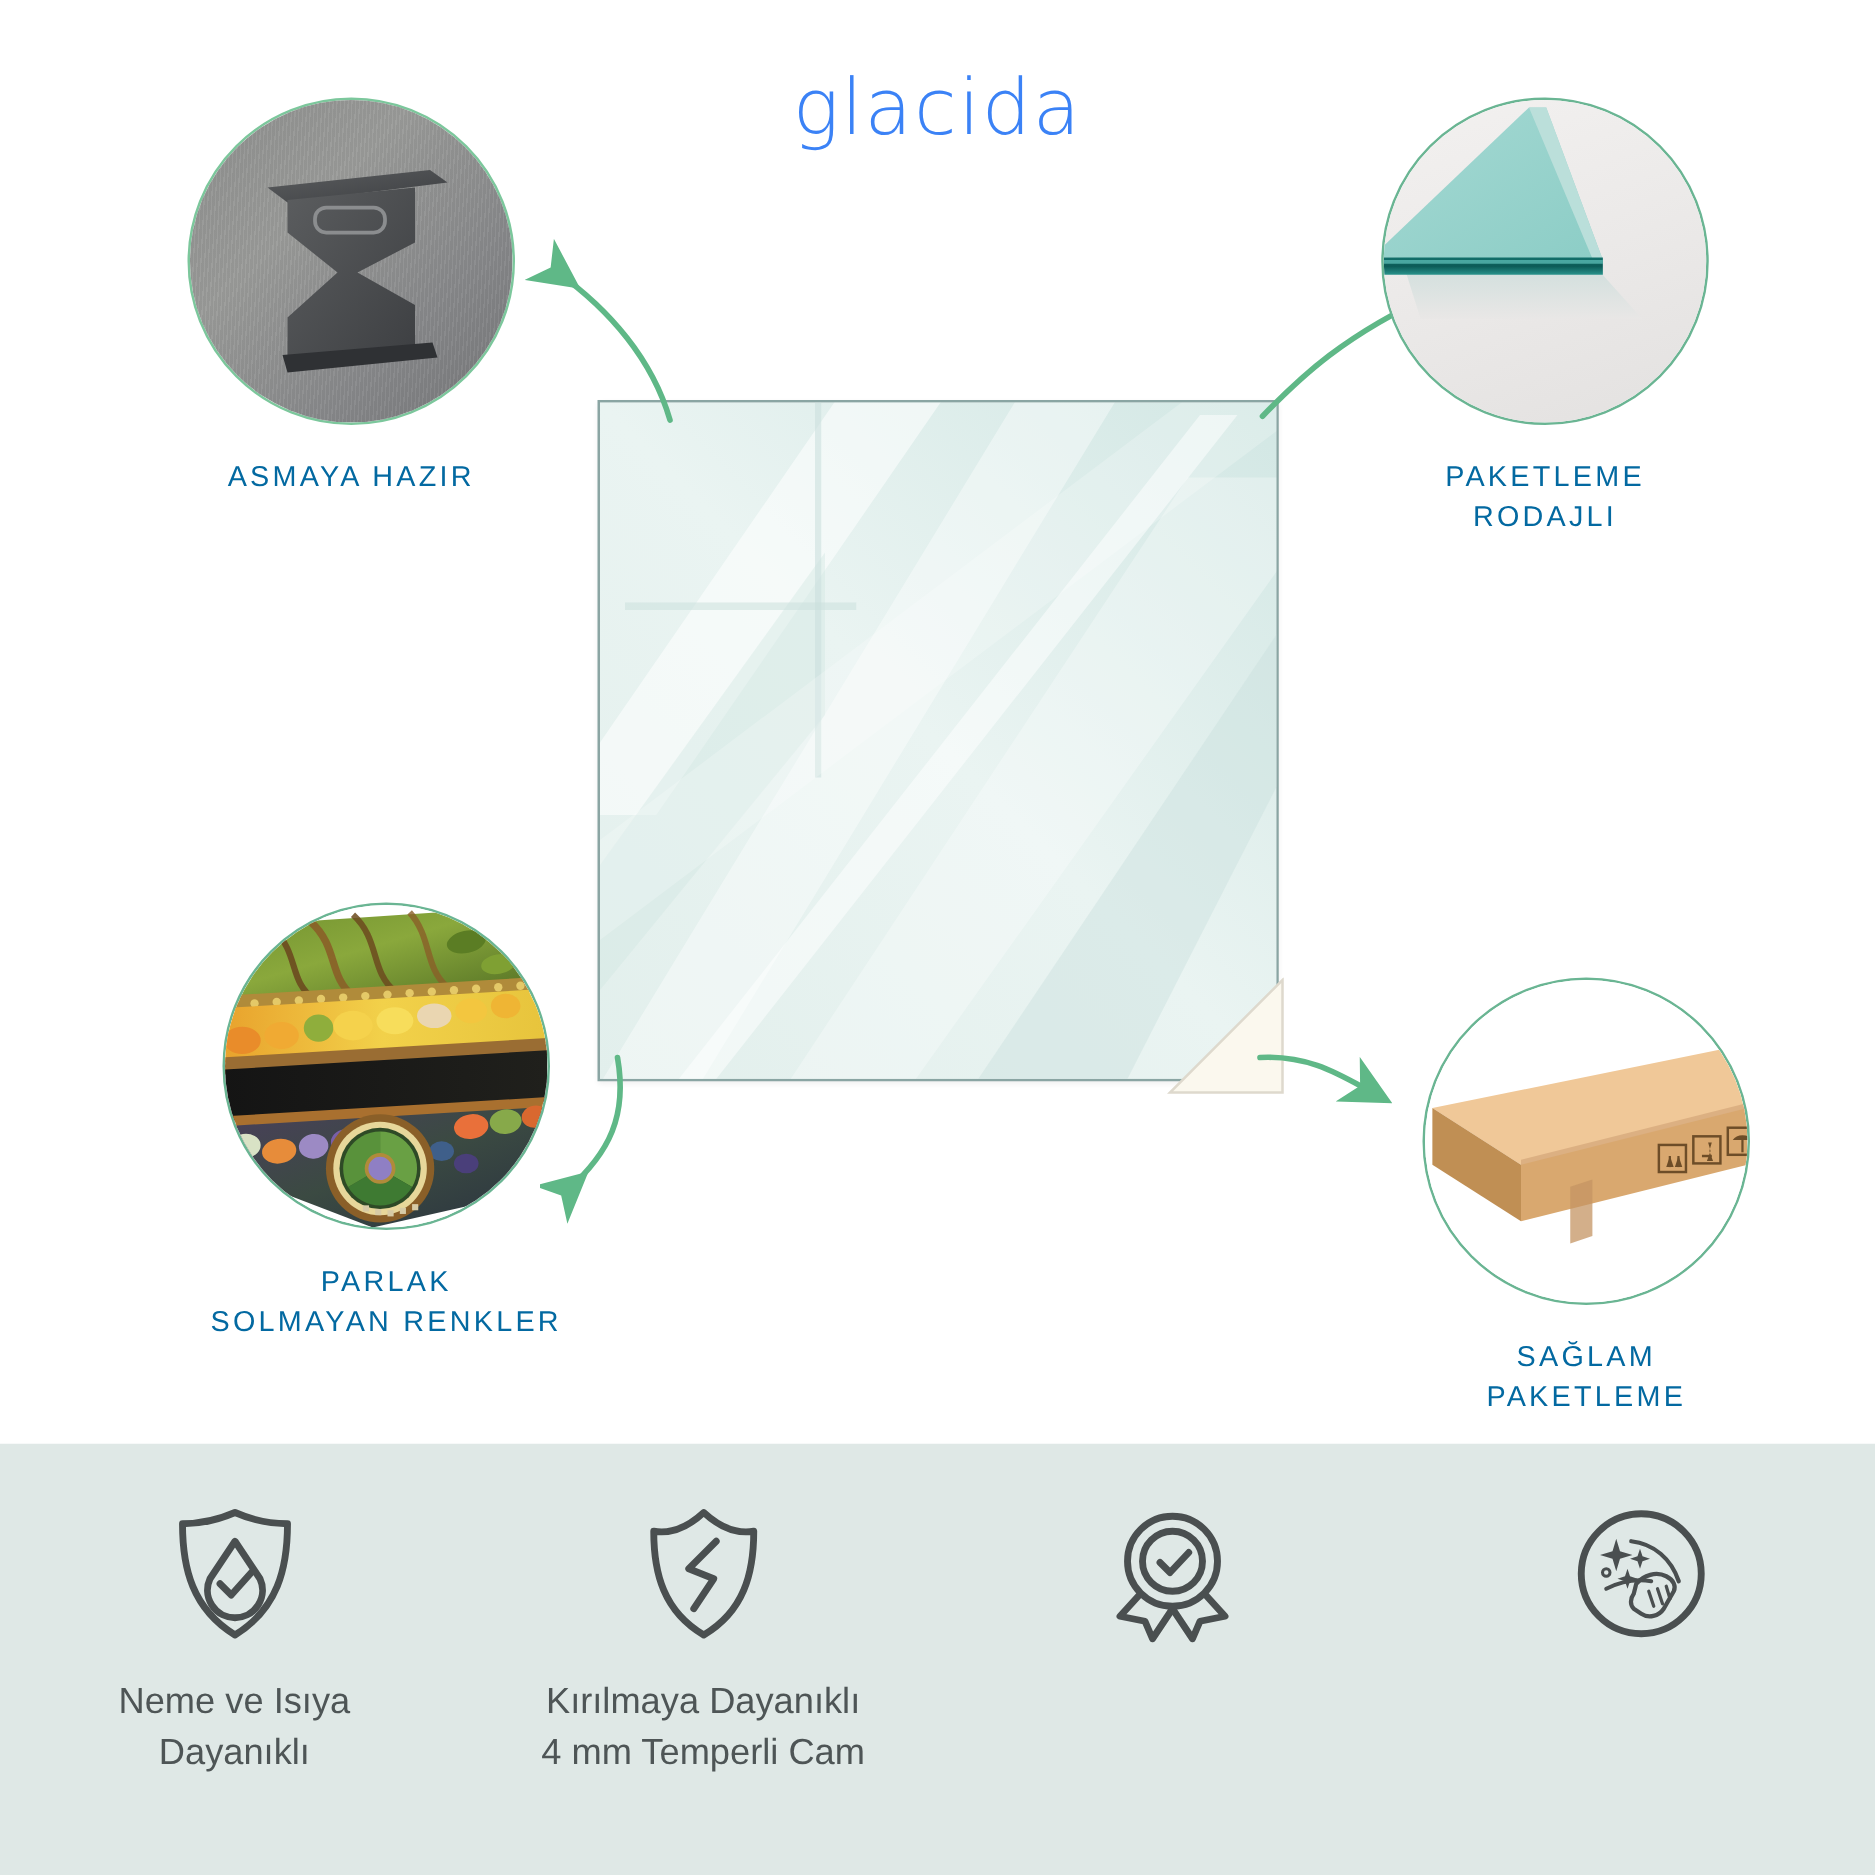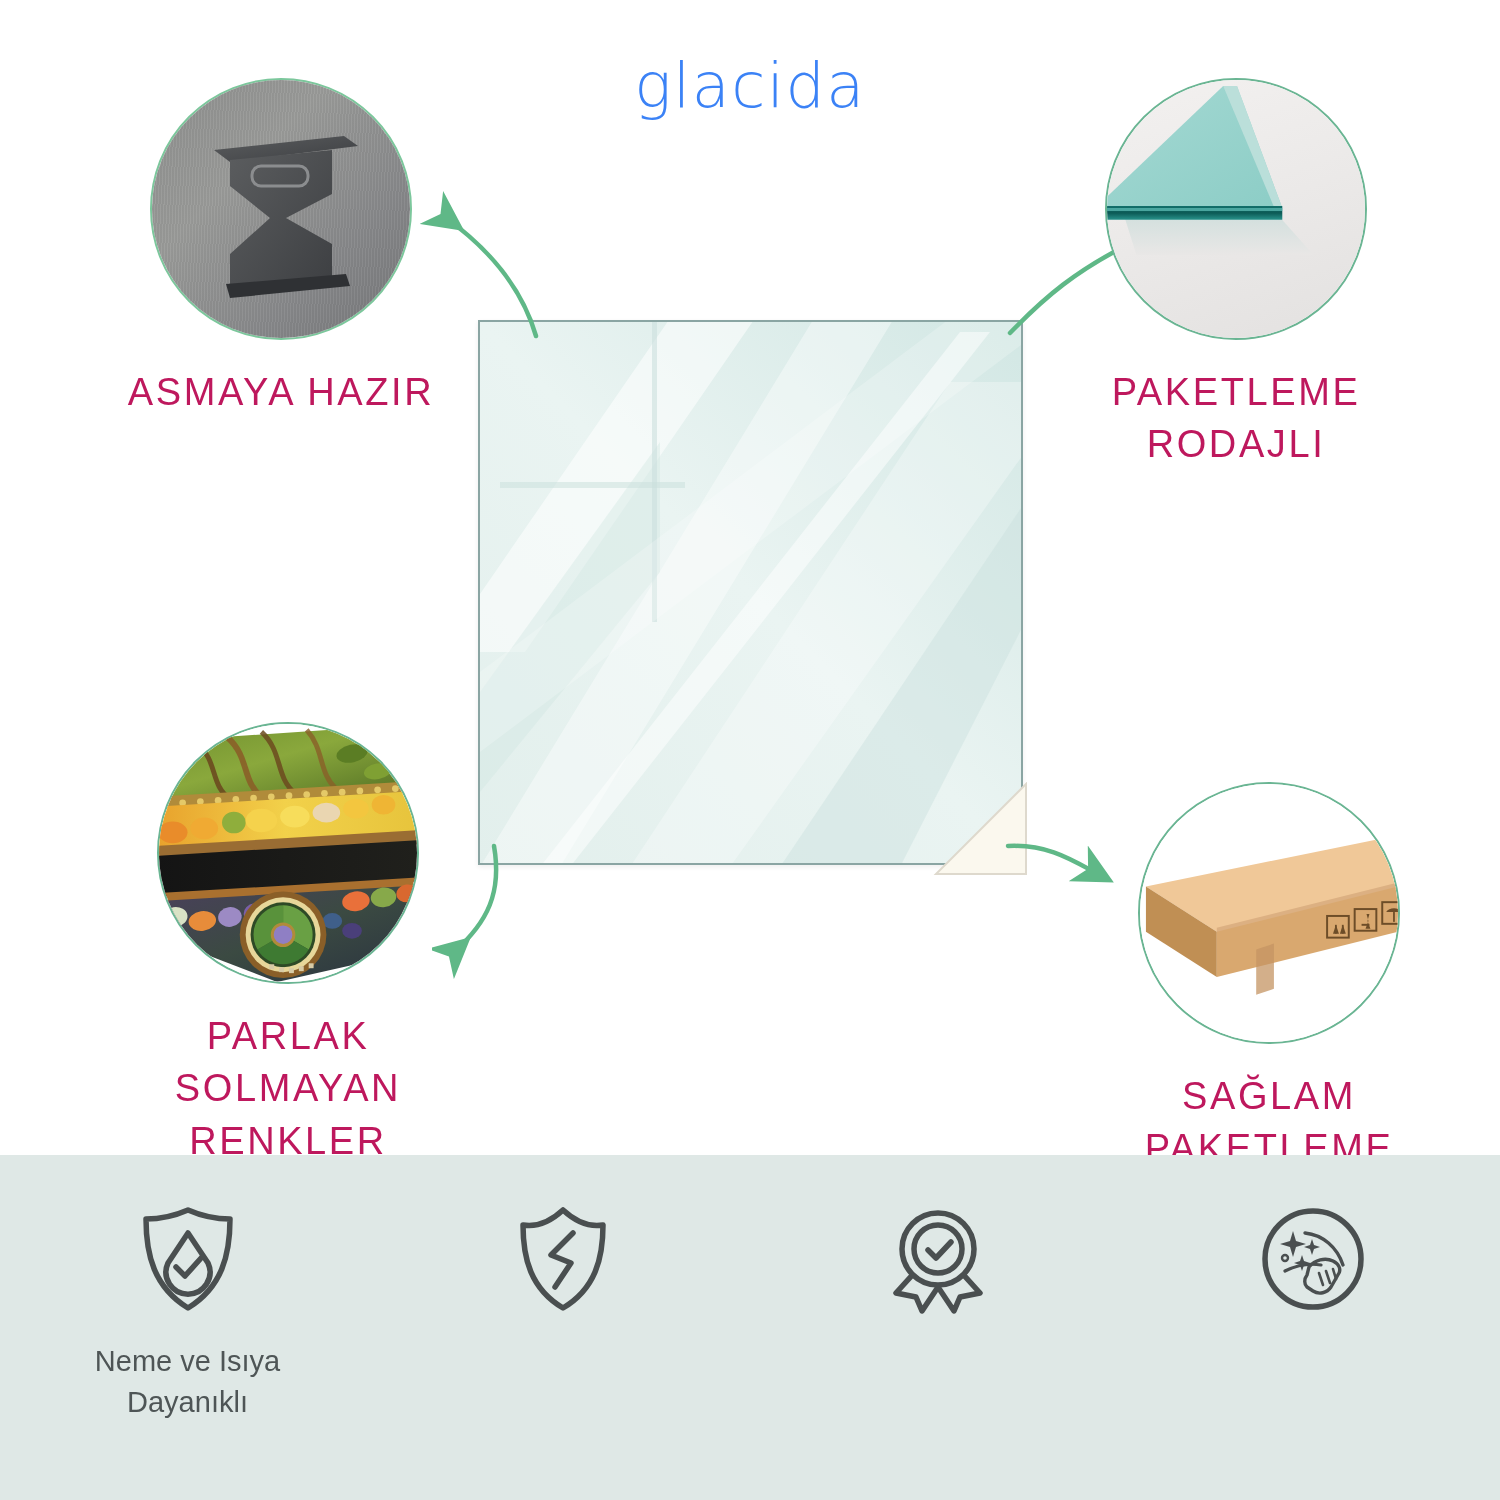--- a/index.html
+++ b/index.html
@@ -36,33 +36,33 @@
     overflow: hidden;
     border: 2px solid #7cc79c;
     background: #ffffff;
   }
   .circle-wrap.soft { border-color: #6ab593; }
   .circle-img { position: absolute; inset: 0; }
 
   .feat-label {
     margin-top: 26px;
     text-align: center;
-    font-size: 38px;
+    font-size: 23px;
     font-weight: 300;
     letter-spacing: 2.6px;
-    color: #be185d;
+    color: #0369a1;
     line-height: 1.38;
     white-space: pre-line;
     width: 320px;
   }
   .feat.tl { left: 150px; top: 78px; }
   .feat.tl .feat-label { margin-left: -29px; }
   .feat.tr { left: 1105px; top: 78px; }
   .feat.tr .feat-label { margin-left: -29px; }
-  .feat.bl { left: 157px; top: 722px; }
+  .feat.bl { left: 178px; top: 722px; }
   .feat.bl .feat-label { margin-left: -29px; }
   .feat.br { left: 1138px; top: 782px; }
   .feat.br .feat-label { margin-left: -29px; }
 
   
   .bracket-bg {
     position: absolute; inset: 0;
     background:
       repeating-linear-gradient(93deg, rgba(255,255,255,.05) 0 1px, rgba(0,0,0,.03) 1px 3px),
       linear-gradient(135deg,#8e8f8e 0%,#9a9b99 35%,#87888a 70%,#767779 100%);
@@ -430,20 +430,22 @@
       </svg>
       <div class="band-text">Neme ve Isıya
 Dayanıklı</div>
     </div>
 
     <div class="band-item">
       <svg class="band-icon" viewBox="0 0 112 112">
         <path d="M56,7 C70,20 84,24 96,22 C96,56 88,86 56,105 C24,86 16,56 16,22 C28,24 42,20 56,7 Z" fill="none" stroke="#4a4f50" stroke-width="5.5" stroke-linejoin="round"></path>
         <path d="M66,30 L44,52 L64,60 L48,84" fill="none" stroke="#4a4f50" stroke-width="5.5" stroke-linecap="round" stroke-linejoin="round"></path>
       </svg>
+      <div class="band-text">Kırılmaya Dayanıklı
+4 mm Temperli Cam</div>
     </div>
 
     <div class="band-item">
       <svg class="band-icon" viewBox="0 0 112 112">
         <path d="M34,68 L14,90 L34,94 L40,108 L56,84" fill="none" stroke="#4a4f50" stroke-width="5.5" stroke-linejoin="round" stroke-linecap="round"></path>
         <path d="M78,68 L98,90 L78,94 L72,108 L56,84" fill="none" stroke="#4a4f50" stroke-width="5.5" stroke-linejoin="round" stroke-linecap="round"></path>
         <circle cx="56" cy="46" r="36" fill="#dfe8e6" stroke="#4a4f50" stroke-width="5.5"></circle>
         <circle cx="56" cy="46" r="24" fill="none" stroke="#4a4f50" stroke-width="5.5"></circle>
         <path d="M46,47 L54,55 L69,39" fill="none" stroke="#4a4f50" stroke-width="5.5" stroke-linecap="round" stroke-linejoin="round"></path>
       </svg>

